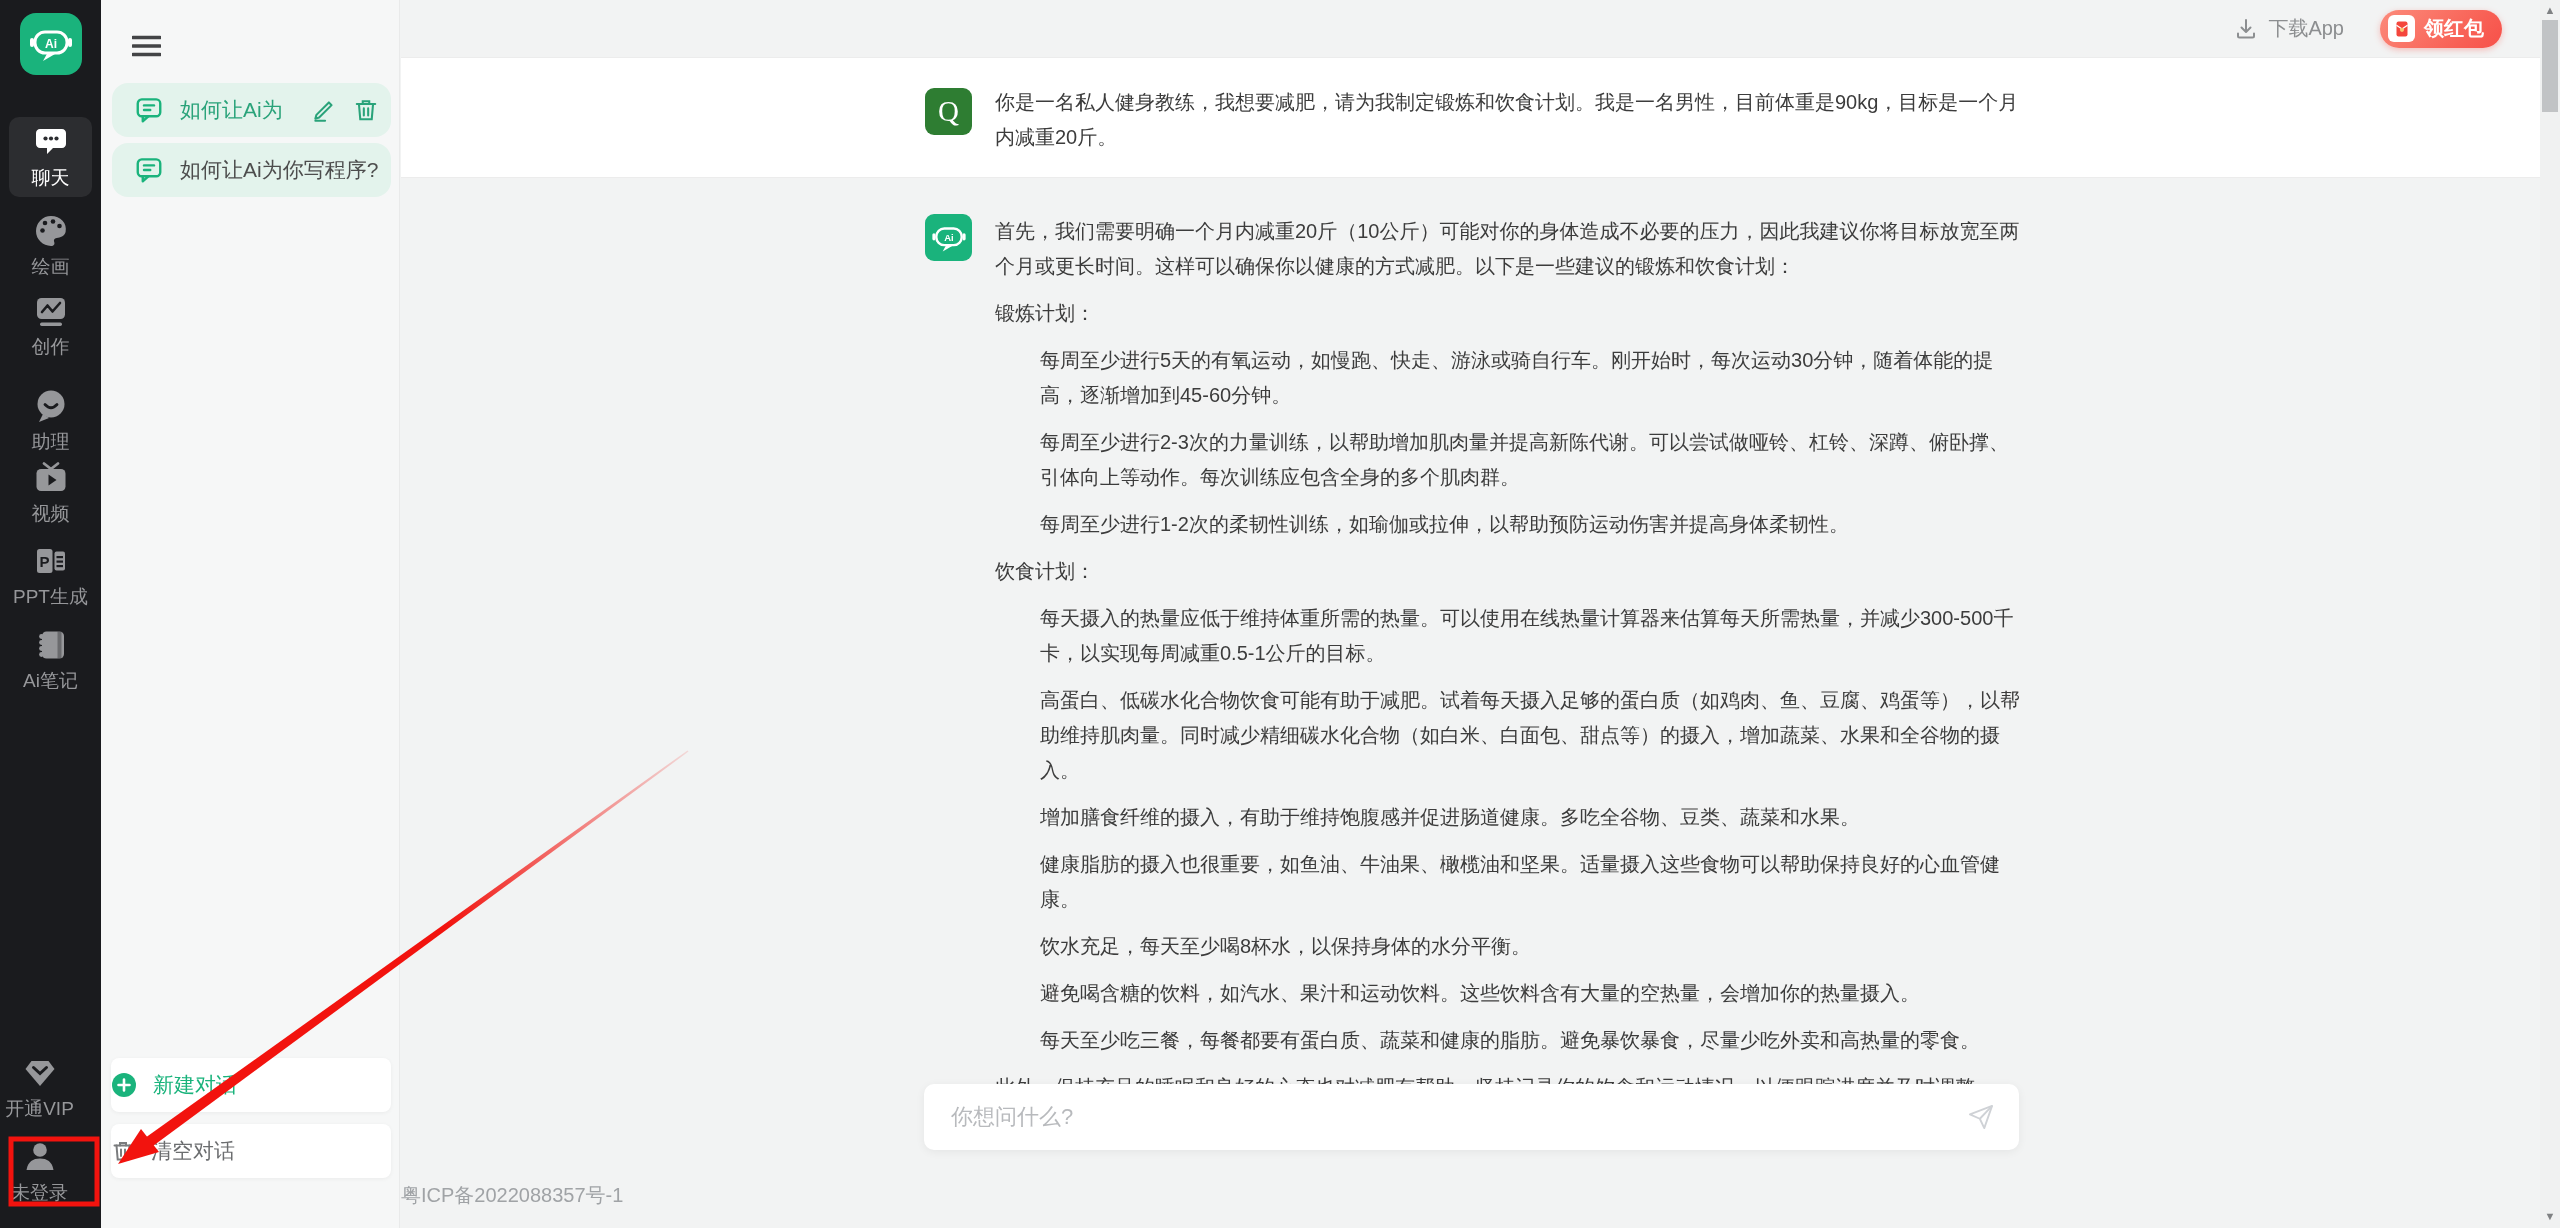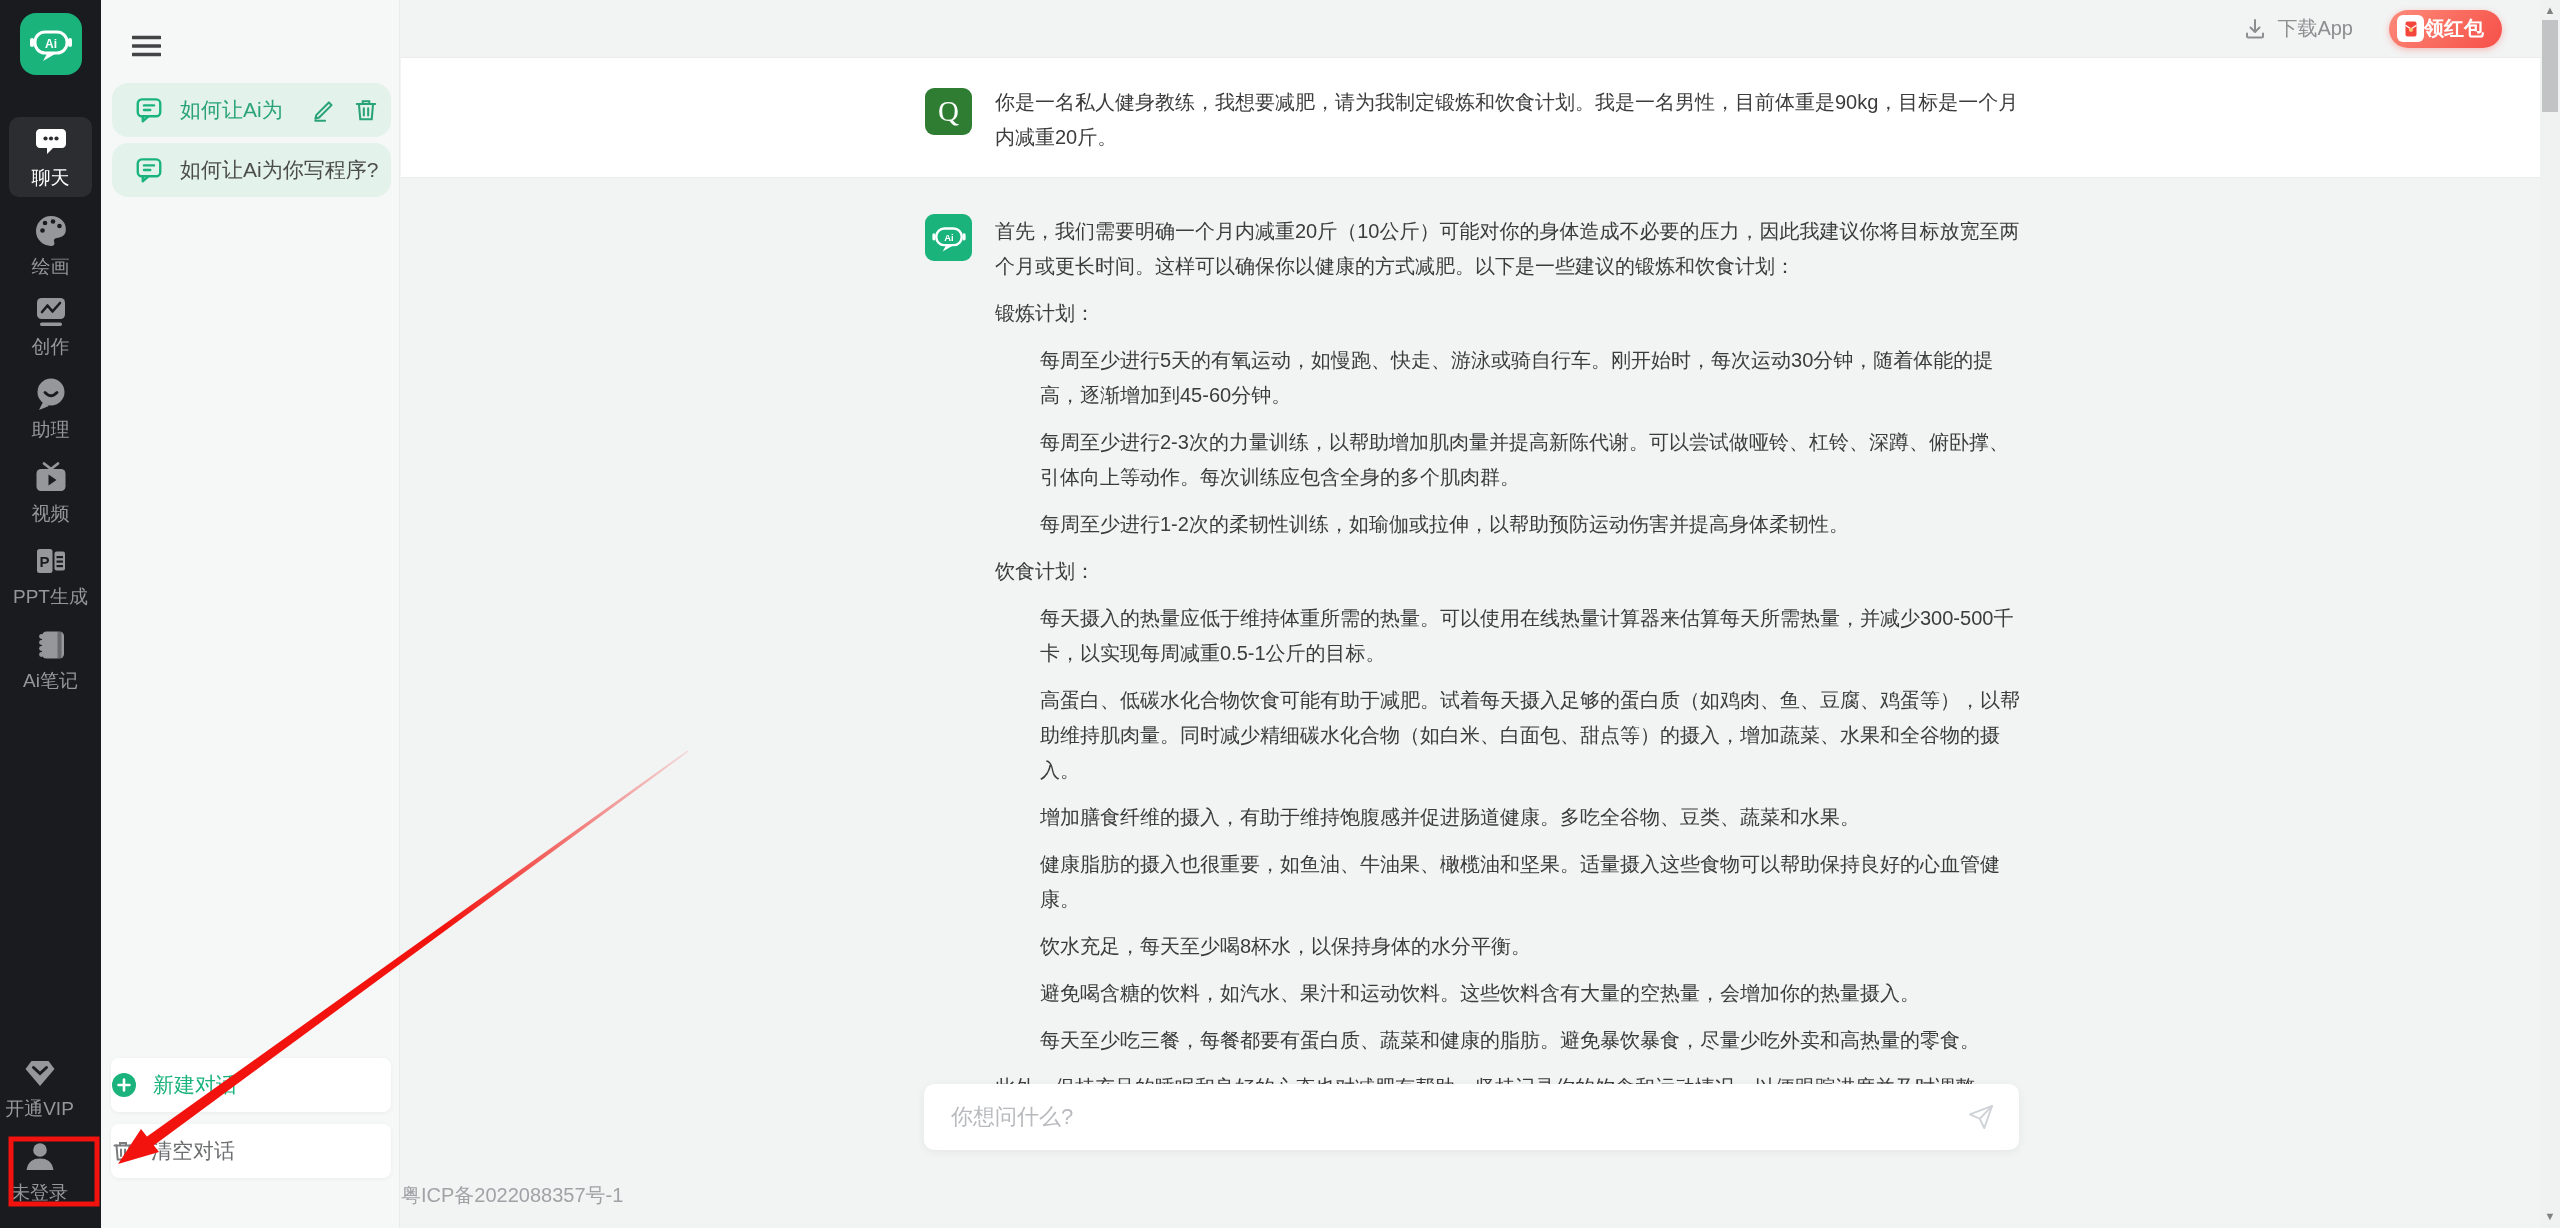--- a/index.html
+++ b/index.html
@@ -40,21 +40,21 @@
 
   
   .main { position:absolute; left:401px; top:0; right:0; bottom:0; background:#f2f3f3; }
   .user-band { position:absolute; left:0; right:20px; top:57px; height:121px; background:#ffffff;
     border-top:1px solid #ececec; border-bottom:1px solid #ececec; }
   .topbar { position:absolute; top:0; left:0; right:20px; height:57px; display:flex;
     align-items:center; justify-content:flex-end; padding-right:38px; gap:36px; }
   .dl-btn { display:flex; align-items:center; gap:10px; color:#8c8e90; font-size:20px; cursor:pointer; }
   .redpacket { height:38px; padding:0 18px 0 8px; border-radius:19px;
     background:linear-gradient(135deg,#fc8b7b 0%,#f86055 70%,#f75049 100%);
-    box-shadow:0 2px 6px rgba(248,90,80,.35); display:flex; align-items:center; 
+    box-shadow:0 2px 6px rgba(248,90,80,.35); display:flex; align-items:center; gap:9px;
     color:#ffffff; font-size:20px; font-weight:bold; cursor:pointer; }
   .rp-iconbox { width:27px; height:27px; background:#ffffff; border-radius:6px;
     display:flex; align-items:center; justify-content:center; }
 
   .msg-col { position:absolute; left:524px; width:1095px; }
   .avatar { position:absolute; left:0; width:47px; height:47px; border-radius:9px; }
   .q-avatar { background:#2e7d32; color:#fff; display:flex; align-items:center; justify-content:center;
     font-family:"Liberation Serif","DejaVu Serif",serif; font-size:29px; }
   .ai-avatar { background:#1ab37c; display:flex; align-items:center; justify-content:center; }
   .msg-text { position:absolute; left:70px; width:1025px; font-size:20px; line-height:35px; color:#3c3c3c; }
@@ -117,21 +117,21 @@
           <span class="nav-label">绘画</span>
         </div>
         <div class="nav-item" style="top: 293px;">
           <svg class="nicon" viewBox="0 0 36 36">
             <rect x="4" y="5" width="28" height="21" rx="4.5" fill="currentColor"></rect>
             <polyline points="9,19 14.5,12.5 19.5,18.5 27,10" stroke="var(--hole)" stroke-width="2.6" fill="none" stroke-linecap="round" stroke-linejoin="round"></polyline>
             <rect x="7" y="29.5" width="22" height="3.4" rx="1.7" fill="currentColor"></rect>
           </svg>
           <span class="nav-label">创作</span>
         </div>
-        <div class="nav-item" style="top: 376px; font-family: Liberation Mono, monospace;">
+        <div class="nav-item" style="top: 388px; font-family: Liberation Mono, monospace;">
           <svg class="nicon" viewBox="0 0 36 36">
             <circle cx="18" cy="16" r="13.5" fill="currentColor"></circle>
             <path d="M10 26 l-4 8 10-4 z" fill="currentColor"></path>
             <path d="M12 16.5 q6 6.5 12 0" stroke="var(--hole)" stroke-width="2.8" fill="none" stroke-linecap="round"></path>
           </svg>
           <span class="nav-label">助理</span>
         </div>
         <div class="nav-item" style="top: 460px;">
           <svg class="nicon" viewBox="0 0 36 36">
             <path d="M11 3.5 l7 5.5 7-5.5" stroke="currentColor" stroke-width="2.8" fill="none" stroke-linecap="round"></path>

